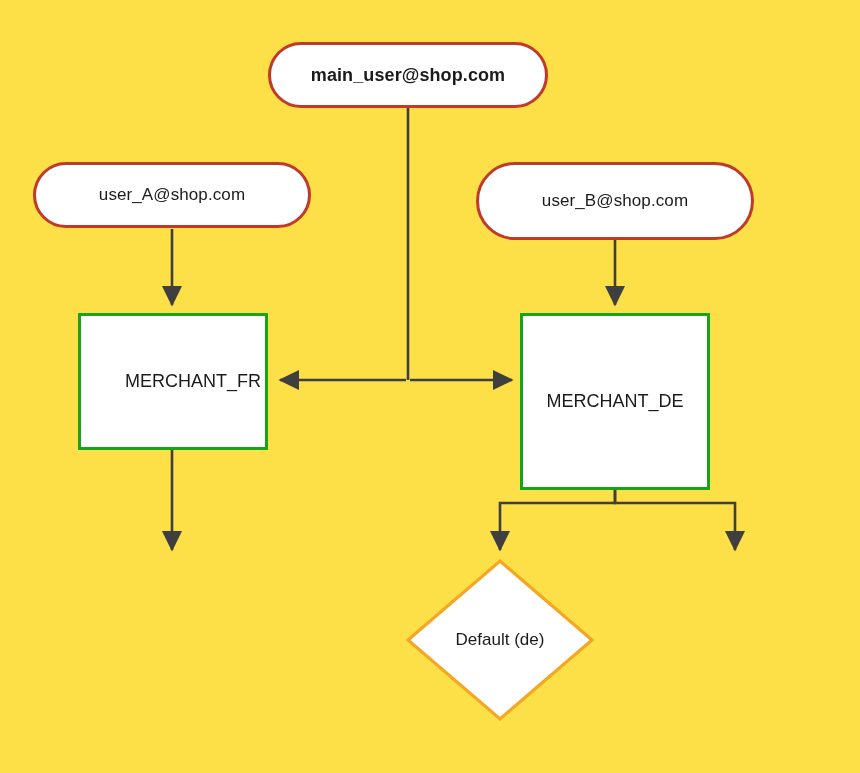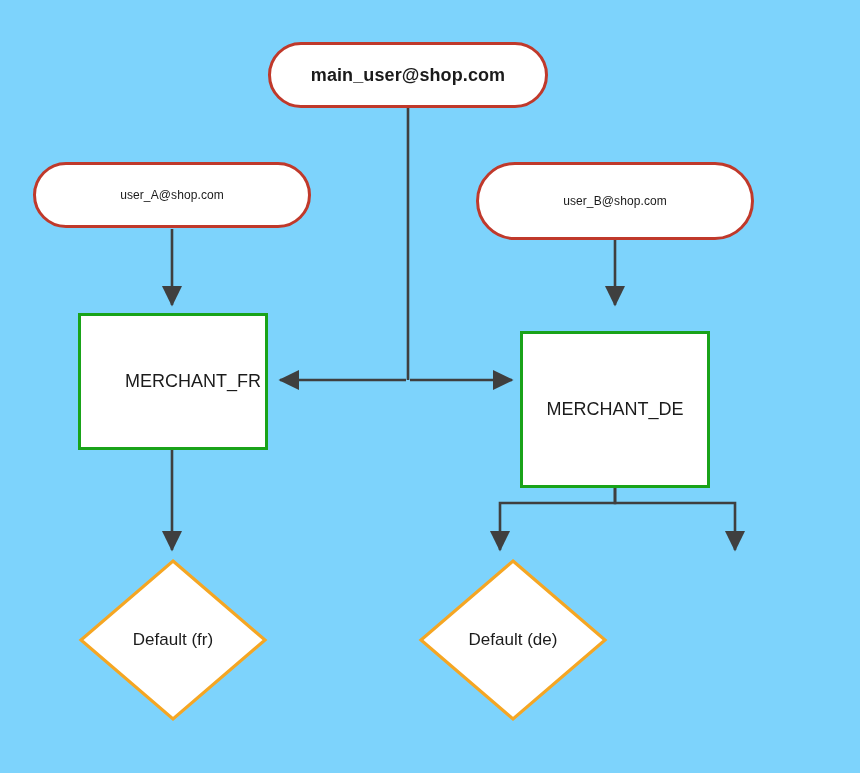--- a/index.html
+++ b/index.html
@@ -11,21 +11,21 @@
     width: 860px;
     height: 773px;
     background: #f4f4f4;
     font-family: "Liberation Sans", sans-serif;
     overflow: hidden;
   }
   #diagram-root {
     position: relative;
     width: 860px;
     height: 773px;
-    background: #7dd3fc;
+    background: #fde047;
   }
   #edge-layer {
     position: absolute;
     left: 0;
     top: 0;
     width: 860px;
     height: 773px;
   }
   .node {
     position: absolute;
@@ -34,21 +34,21 @@
     align-items: center;
     justify-content: center;
     text-align: center;
     color: #1b1b1b;
   }
   
   .node-user {
     border: 3px solid #c0392b;
     background: #ffffff;
     border-radius: 999px;
-    font-size: 12px;
+    font-size: 17px;
     letter-spacing: 0.1px;
   }
   .node-user.is-primary {
     font-weight: bold;
     font-size: 18px;
   }
   
   .node-merchant {
     border: 3px solid #19a319;
     background: #ffffff;
@@ -110,32 +110,26 @@
   </div>
 
   <div class="node node-user" style="left:476px; top:162px; width:278px; height:78px;">
     <span>user_B@shop.com</span>
   </div>
 
   <div class="node node-merchant" style="left:78px; top:313px; width:190px; height:137px;padding-left:40px;">
     <span>MERCHANT_FR</span>
   </div>
 
-  <div class="node node-merchant" style="left:520px; top:313px; width:190px; height:157px;margin-top:18px;">
+  <div class="node node-merchant" style="left:520px; top:313px; width:190px; height:177px;">
     <span>MERCHANT_DE</span>
   </div>
 
-  <div class="node node-diamond" style="left:78px; top:558px; width:190px; height:164px;">
-    <svg class="diamond-shape" viewBox="0 0 190 164" preserveAspectRatio="none">
-      <polygon points="95,3 187,82 95,161 3,82" fill="#ffffff" stroke="#f5a623" stroke-width="3.2"></polygon>
-    </svg>
-    <span class="diamond-label">Default (fr)</span>
-  </div>
 
-  <div class="node node-diamond" style="left:418px; top:558px; width:190px; height:164px;">
+  <div class="node node-diamond" style="left:405px; top:558px; width:190px; height:164px;">
     <svg class="diamond-shape" viewBox="0 0 190 164" preserveAspectRatio="none">
       <polygon points="95,3 187,82 95,161 3,82" fill="#ffffff" stroke="#f5a623" stroke-width="3.2"></polygon>
     </svg>
     <span class="diamond-label">Default (de)</span>
   </div>
 
 
 </div>
 
 </body></html>

